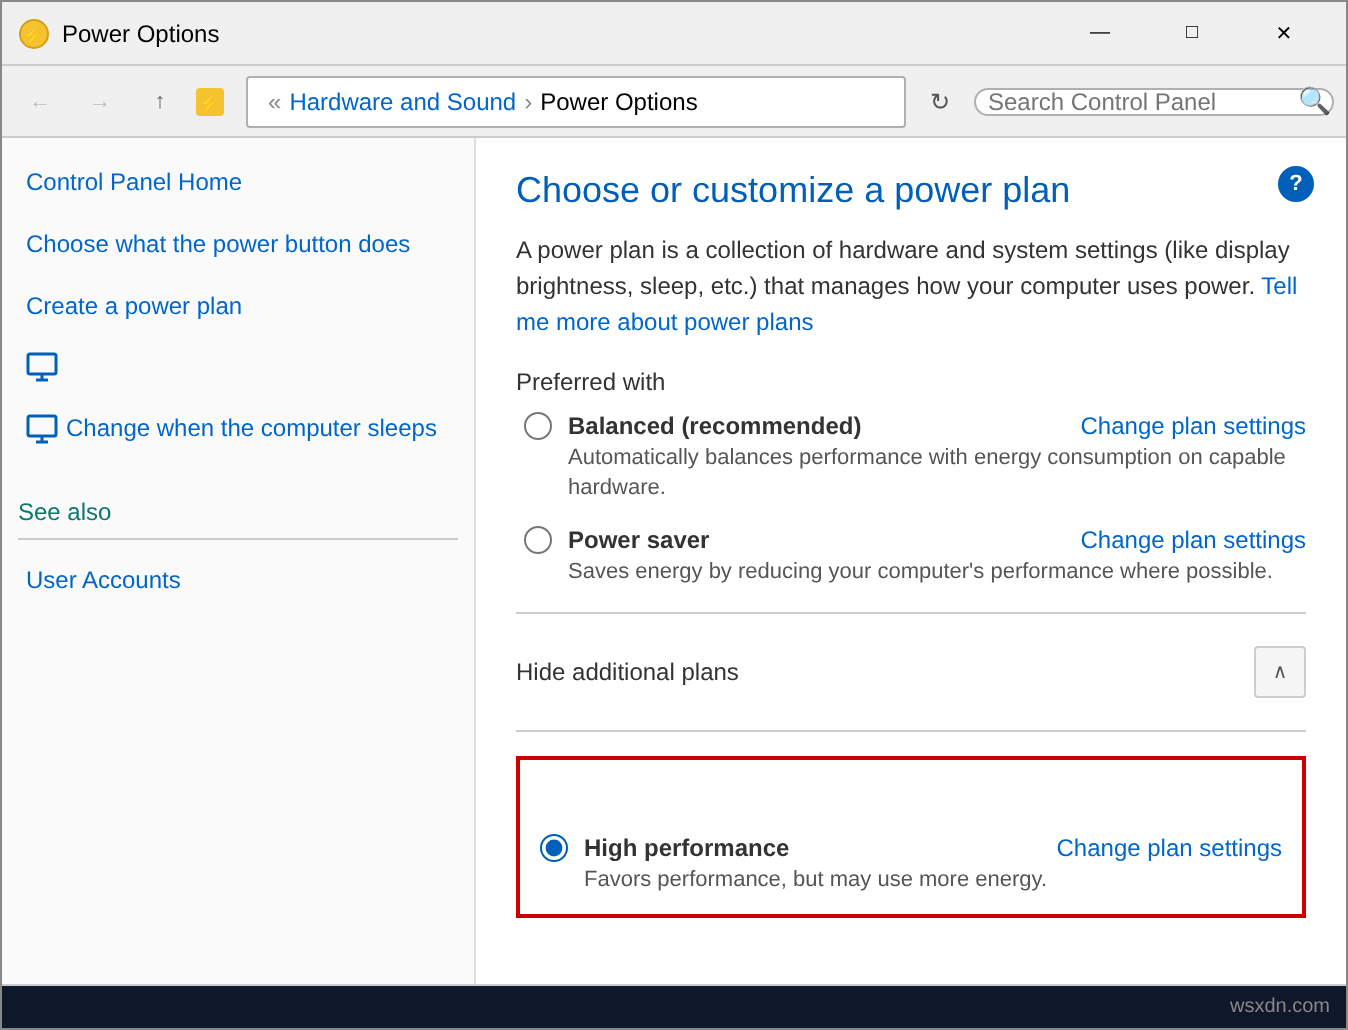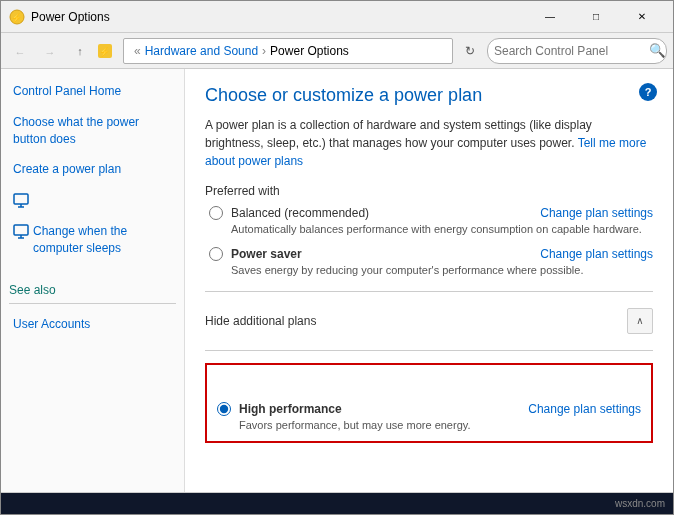--- a/index.html
+++ b/index.html
@@ -50,37 +50,37 @@
       font-size: 12px; color: #000; cursor: default;
     }
     .address-path .path-sep { color: #888; margin: 0 4px; }
     .address-path .path-link { color: #0066cc; cursor: pointer; }
     .refresh-btn {
       width: 26px; height: 26px; border: 1px solid transparent; background: transparent;
       cursor: pointer; display: flex; align-items: center; justify-content: center;
       color: #555; font-size: 12px; border-radius: 2px;
     }
     .search-box {
-      width: 180px; height: 26px; border: 1px solid #b0b0b0; background: #fff;
+      width: 180px; height: 14px; border: 1px solid #b0b0b0; background: #fff;
       display: flex; align-items: center; padding: 0 6px; border-radius: 12px;
     }
     .search-input {
       border: none; outline: none; flex: 1; font-size: 12px; background: transparent; color: #888;
     }
     .search-icon-btn {
       width: 20px; height: 20px; border: none; background: transparent; cursor: pointer;
       display: flex; align-items: center; justify-content: center; color: #555;
     }
 
     
     .main { display: flex; flex: 1; overflow: hidden; }
 
     
     .sidebar {
-      width: 184px; background: #fafafa; border-right: 1px solid #ddd;
+      width: 237px; background: #fafafa; border-right: 1px solid #ddd;
       padding: 12px 8px; flex-shrink: 0; overflow-y: auto;
     }
     .sidebar-link {
       display: flex; align-items: flex-start; color: #0066cc; cursor: pointer;
       font-size: 12px; line-height: 1.4; margin-bottom: 10px; padding: 2px 4px;
       border-radius: 2px;
     }
     .sidebar-link .sidebar-icon {
       width: 16px; height: 16px; margin-right: 4px; flex-shrink: 0; margin-top: 1px;
     }
@@ -101,21 +101,21 @@
     }
     .content-desc { font-size: 12px; color: #333; line-height: 1.5; margin-bottom: 14px; }
     .content-desc a { color: #0066cc; cursor: pointer; }
     .section-label { font-size: 12px; color: #333; margin-bottom: 8px; }
 
     
     .plan-item { margin-bottom: 10px; padding-left: 4px; }
     .plan-row { display: flex; align-items: center; margin-bottom: 2px; }
     .plan-radio { width: 14px; height: 14px; margin-right: 8px; accent-color: #005fb8; flex-shrink: 0; cursor: pointer; }
     .plan-name { font-size: 12px; font-weight: 600; color: #333; flex: 1; }
-    .plan-name.bold { font-weight: 400; }
+    .plan-name.bold { font-weight: 700; }
     .plan-change { color: #0066cc; font-size: 12px; cursor: pointer; white-space: nowrap; }
     .plan-desc { font-size: 11px; color: #555; margin-left: 22px; line-height: 1.4; }
 
     
     .collapsible-section {
       border-top: 1px solid #ccc; border-bottom: 1px solid #ccc;
       margin: 12px 0; display: flex; align-items: center; justify-content: space-between;
       padding: 16px 0;
     }
     .collapsible-label { font-size: 12px; color: #333; }

